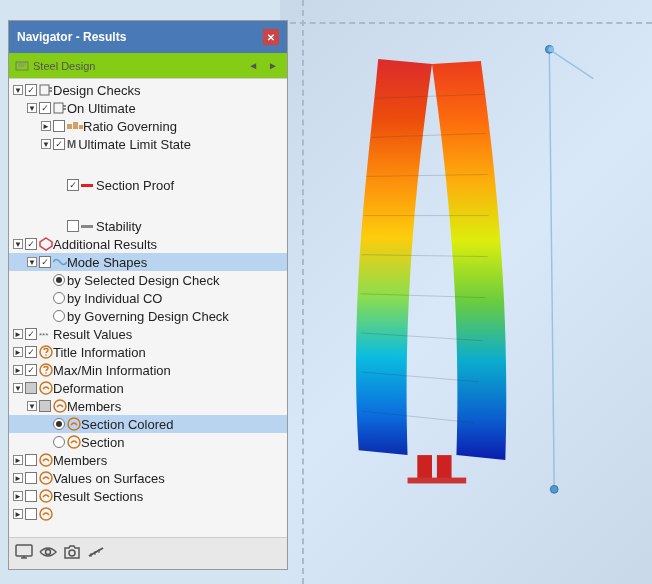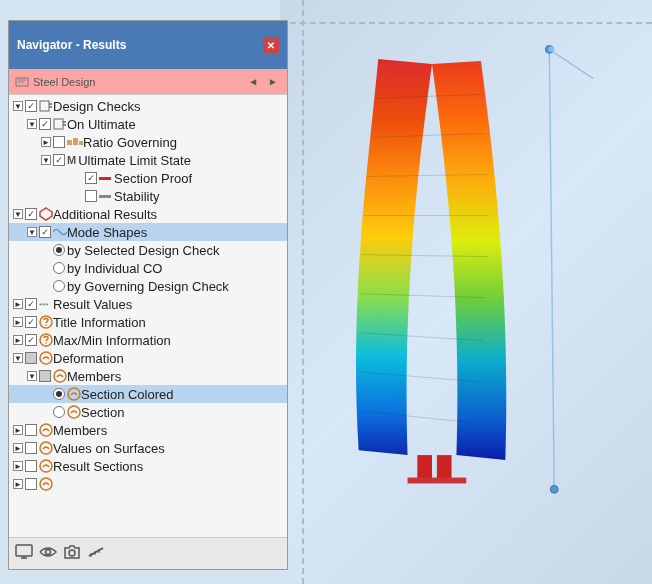--- a/index.html
+++ b/index.html
@@ -31,21 +31,21 @@
       height: 550px;
       background: #f0f0f0;
       border: 1px solid #999;
       display: flex;
       flex-direction: column;
     }
 
     .nav-titlebar {
       background: #4a7ab5;
       color: white;
-      padding: 16px 8px;
+      padding: 8px 8px;
       display: flex;
       align-items: center;
       justify-content: space-between;
       font-size: 12px;
       font-weight: bold;
     }
 
     .nav-close-btn {
       background: #cc4444;
       border: none;
@@ -54,21 +54,21 @@
       height: 16px;
       cursor: pointer;
       font-size: 10px;
       display: flex;
       align-items: center;
       justify-content: center;
       font-weight: bold;
     }
 
     .nav-toolbar {
-      background: #fca5a5;
+      background: #84cc16;
       border-bottom: 1px solid #ccc;
       padding: 3px 6px;
       display: flex;
       align-items: center;
       gap: 4px;
       min-height: 26px;
     }
 
     .toolbar-label {
       color: #555;
@@ -116,21 +116,21 @@
       min-height: 18px;
     }
 
     .tree-item.selected {
       background: #b8d4f0;
     }
 
     .indent-1 { padding-left: 4px; }
     .indent-2 { padding-left: 18px; }
     .indent-3 { padding-left: 32px; }
-    .indent-4 { padding-left: 64px; }
+    .indent-4 { padding-left: 46px; margin-top: 23px; }
 
     .expand-btn {
       width: 10px;
       height: 10px;
       border: 1px solid #888;
       background: white;
       display: inline-flex;
       align-items: center;
       justify-content: center;
       font-size: 8px;

